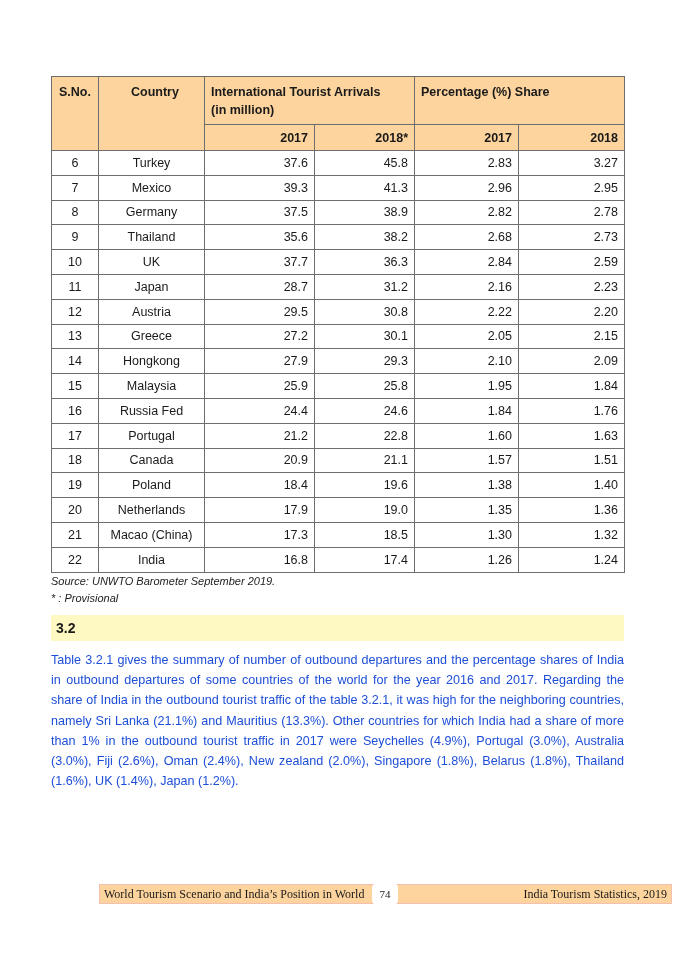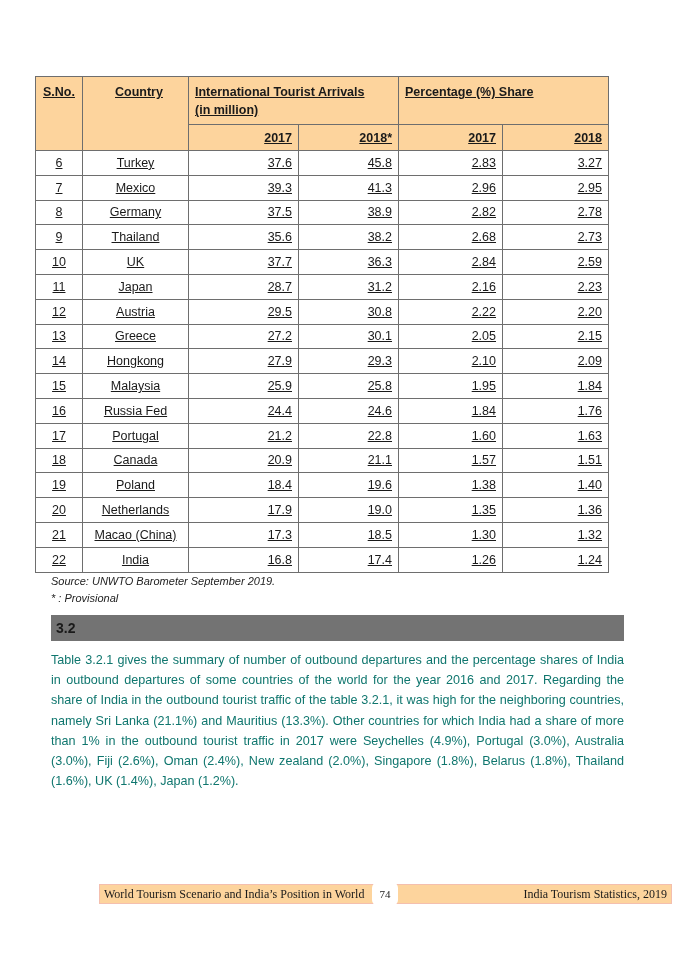--- a/index.html
+++ b/index.html
@@ -1,42 +1,42 @@
 <!DOCTYPE html>
 <html><head>
 <meta charset="utf-8">
 <style>
   html, body { margin: 0; padding: 0; }
   body {
     width: 700px; height: 960px; background: #ffffff; position: relative;
     font-family: "Liberation Sans", sans-serif; color: #1a1a1a; overflow: hidden;
   }
-  .table-wrap { position: absolute; left: 35px; top: 76px; width: 573px; text-decoration: underline; }
+  .table-wrap { position: absolute; left: 51px; top: 76px; width: 573px; }
   table { border-collapse: collapse; width: 573px; table-layout: fixed; font-size: 12.5px; }
   th, td { border: 1px solid #6e6e6e; padding: 0 6px; }
   th { background: #fdd49d; font-weight: bold; color: #1a1a1a; }
   thead tr.h1 th { height: 41px; vertical-align: top; padding-top: 6px; line-height: 18px; }
   thead tr.h2 th { height: 25px; text-align: right; vertical-align: middle; padding-left: 24px; }
   th.sno, th.country { vertical-align: top; }
   th.sno { text-align: center; }
   th.country { text-align: left; padding-left: 32px; }
   th.group { text-align: left; }
   tbody td { height: 23.8px; vertical-align: middle; }
   td.sno { text-align: center; }
   td.country { text-align: center; }
   td.num { text-align: right; }
   .notes { position: absolute; left: 51px; top: 573px; font-size: 11px; font-style: italic; line-height: 17px; color: #222; }
   .section-bar {
     position: absolute; left: 51px; top: 615px; width: 573px; height: 26px;
-    background: #737373; display: flex; align-items: center; font-weight: bold; font-size: 14px;
+    background: #fef9c3; display: flex; align-items: center; font-weight: bold; font-size: 14px;
   }
   .section-bar .num { width: 58px; padding-left: 5px; }
   .para {
     position: absolute; left: 51px; top: 650px; width: 573px; font-size: 12.6px;
-    line-height: 20.2px; text-align: justify; color: #0f766e;
+    line-height: 20.2px; text-align: justify; color: #1d4ed8;
   }
   .footer {
     position: absolute; left: 51px; top: 884px; width: 573px; height: 20px;
     background: #fdd49d; border: 1px solid #f4bfae; box-sizing: border-box;
     font-family: "Liberation Serif", serif; font-size: 12px; display: flex; align-items: center; margin-left: 48px;
   }
   .footer .left { padding-left: 4px; }
   .footer .page {
     position: absolute; left: 272px; top: -3px; width: 26px; height: 24px; background: #fff;
     border-radius: 6px; text-align: center; line-height: 24px; font-size: 11px;

